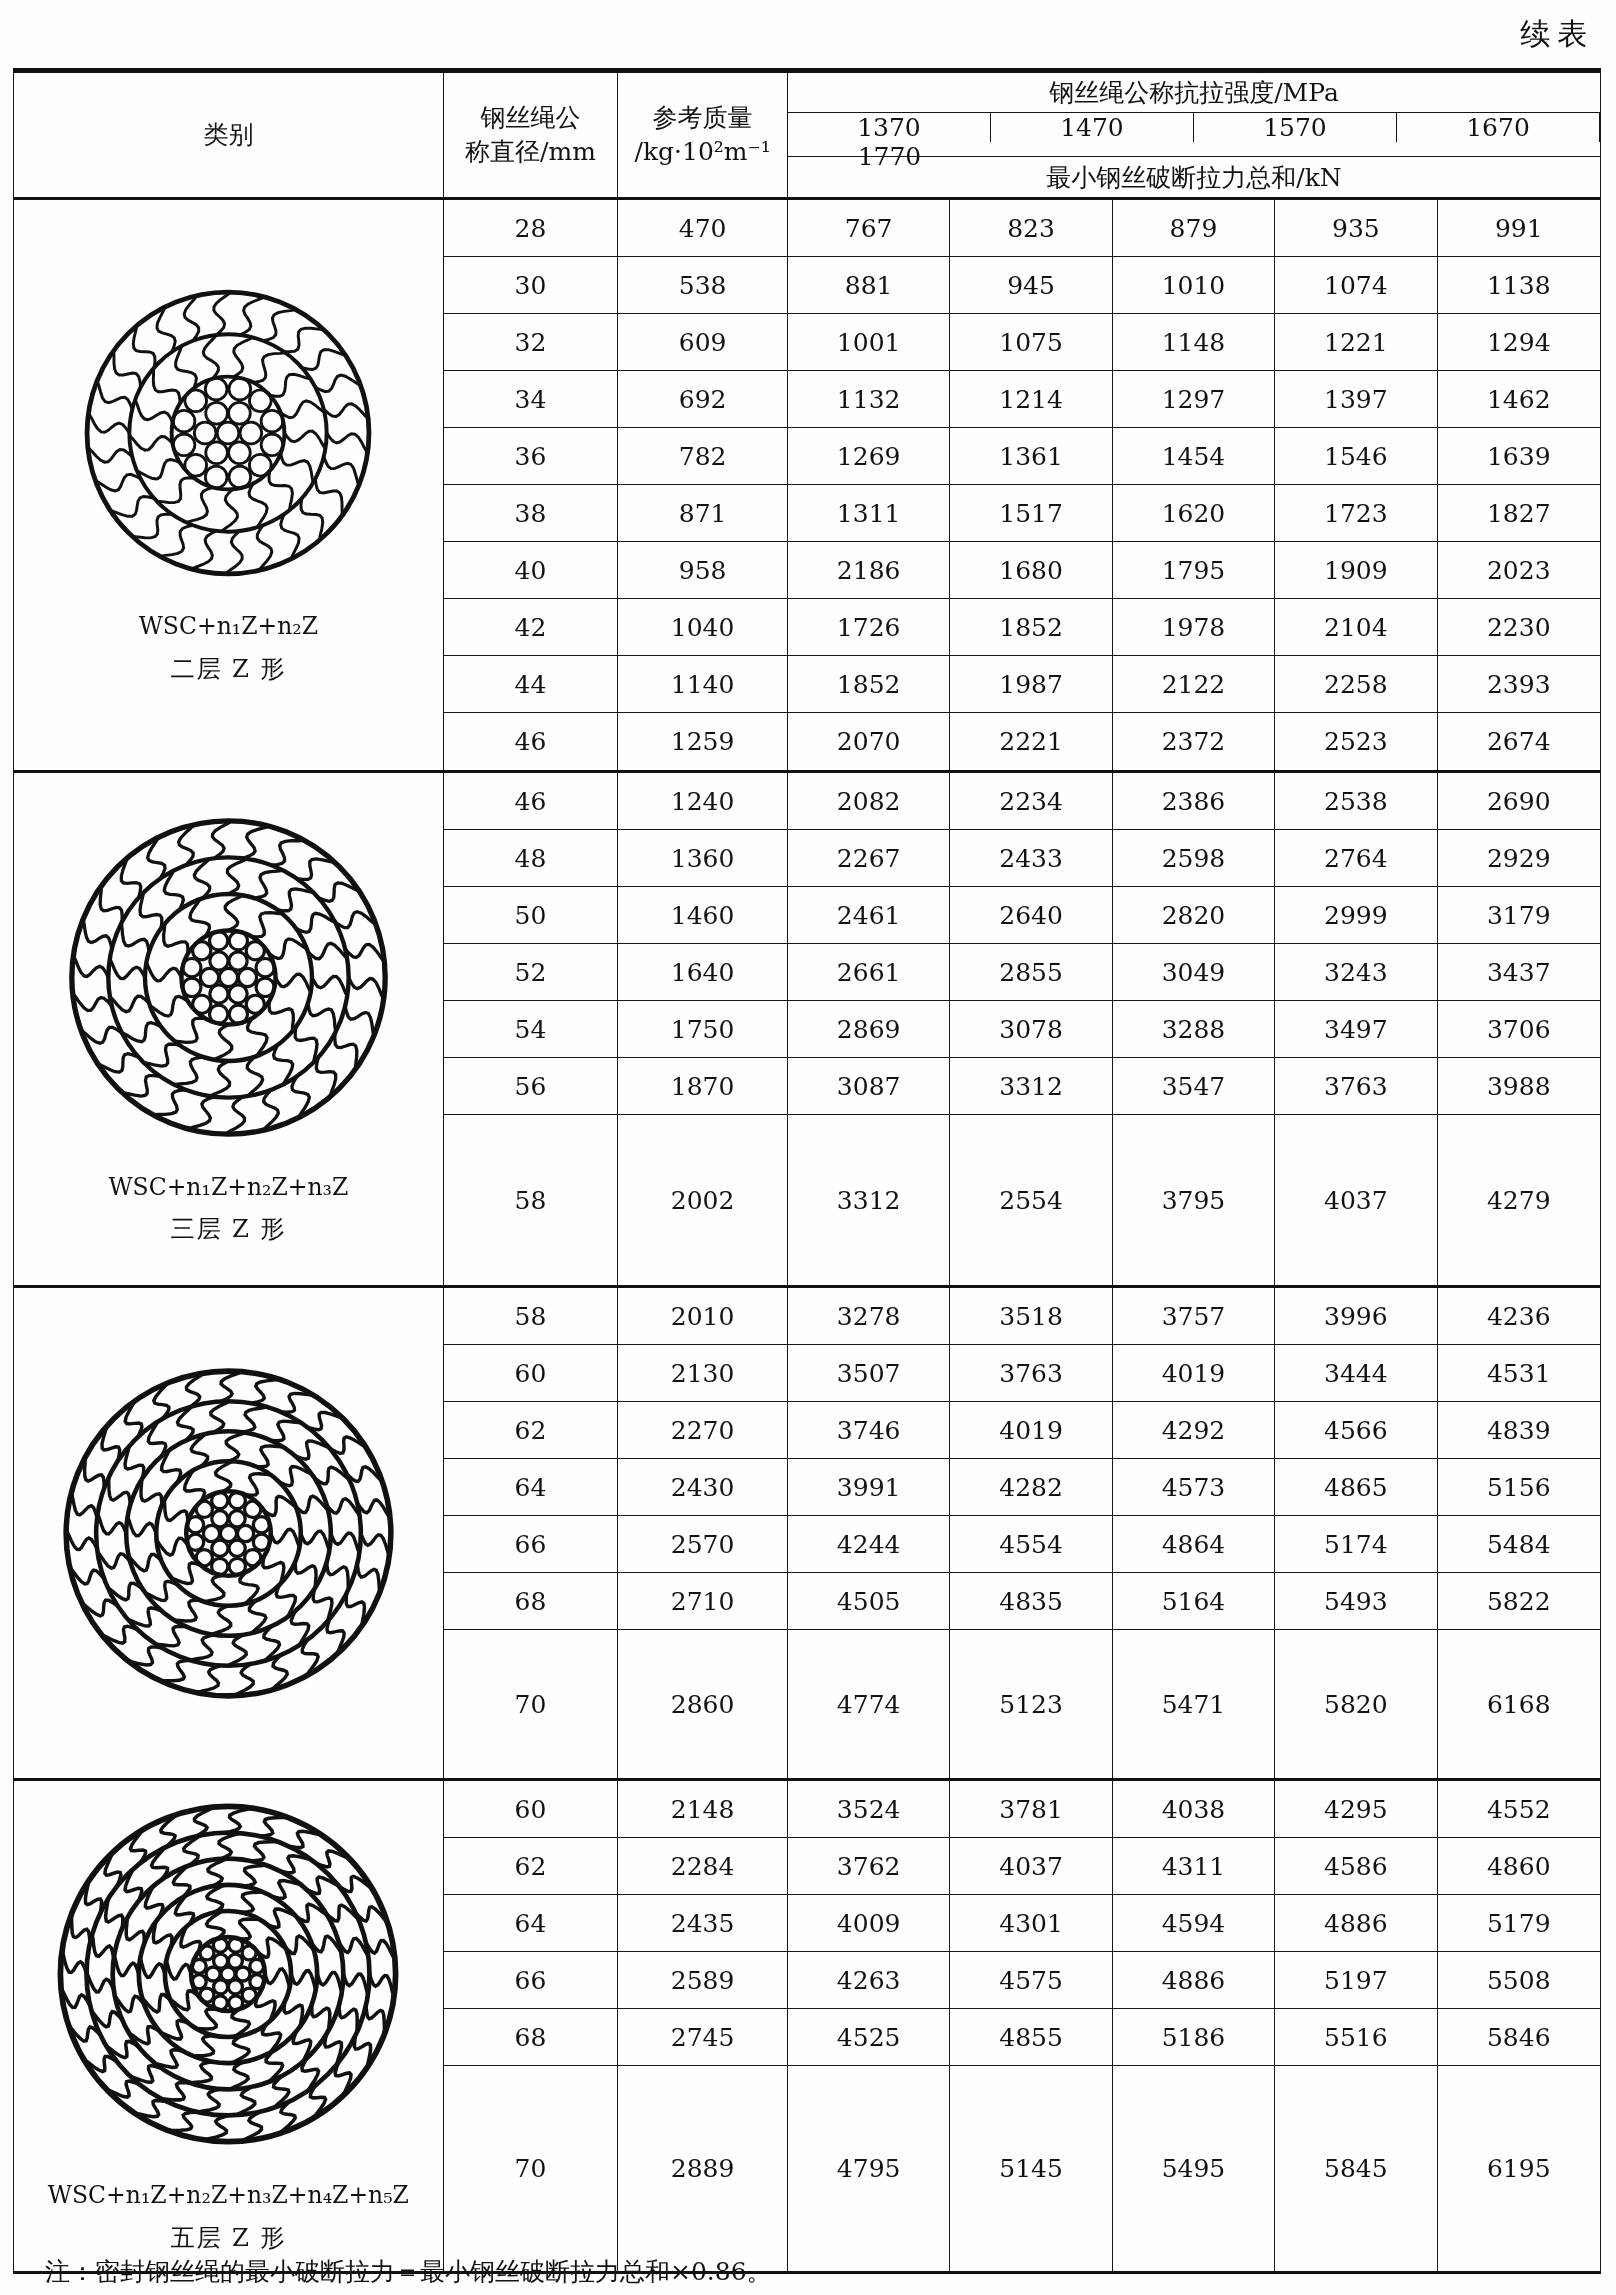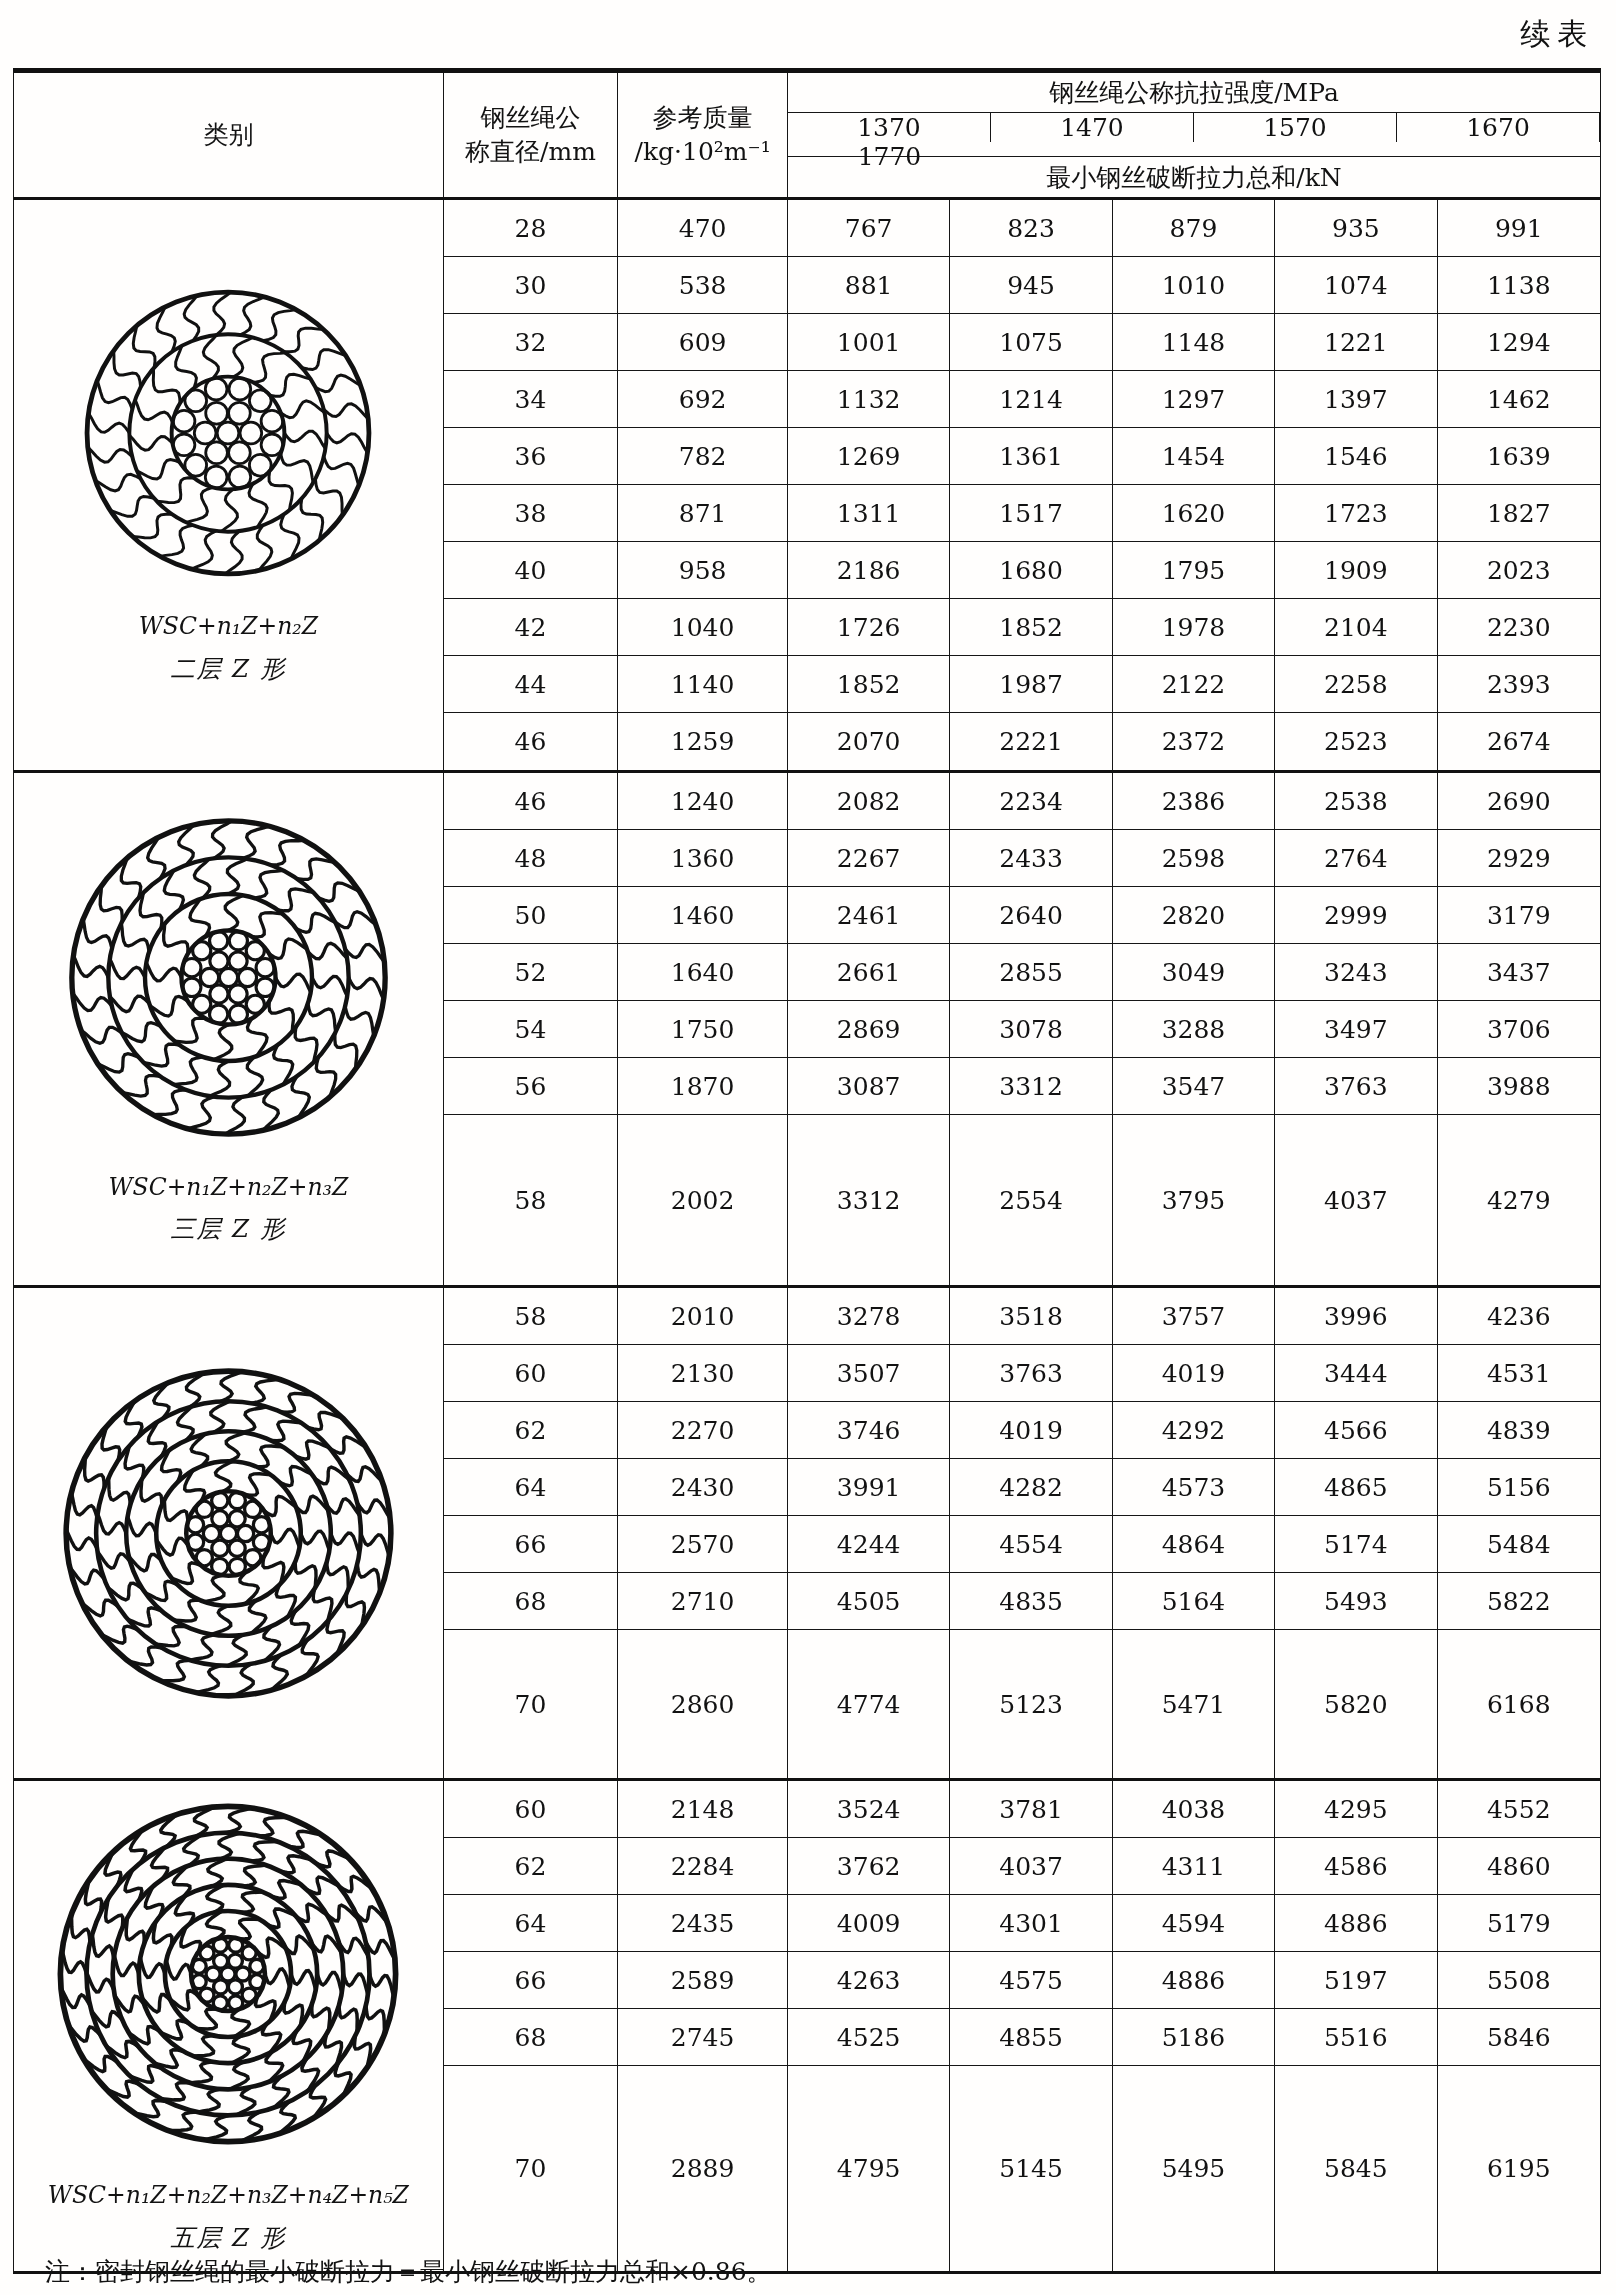--- a/index.html
+++ b/index.html
@@ -66,21 +66,20 @@
     grid-template-columns:27.1% 11% 10.7% repeat(5,1fr);
   }
   .tsec + .tsec{border-top:3.5px solid #111;}
   .catcell{
     grid-column:1;
     border-right:1.7px solid #161616;
     display:flex; flex-direction:column; align-items:center; justify-content:center;
     gap:31px;
     padding:8.7px 5.2px;
     box-sizing:border-box;
-    font-style:italic;
   }
   .catlabels{display:flex; flex-direction:column; align-items:center; gap:12.2px;}
   .formula{font-size:23.5px; white-space:nowrap;}
   .typelabel{font-size:24.4px; letter-spacing:1.7px;}
   .dcell{
     display:flex; align-items:center; justify-content:center;
     font-size:25px;
     border-right:1.7px solid #161616;
     border-bottom:1.7px solid #161616;
     box-sizing:border-box;

